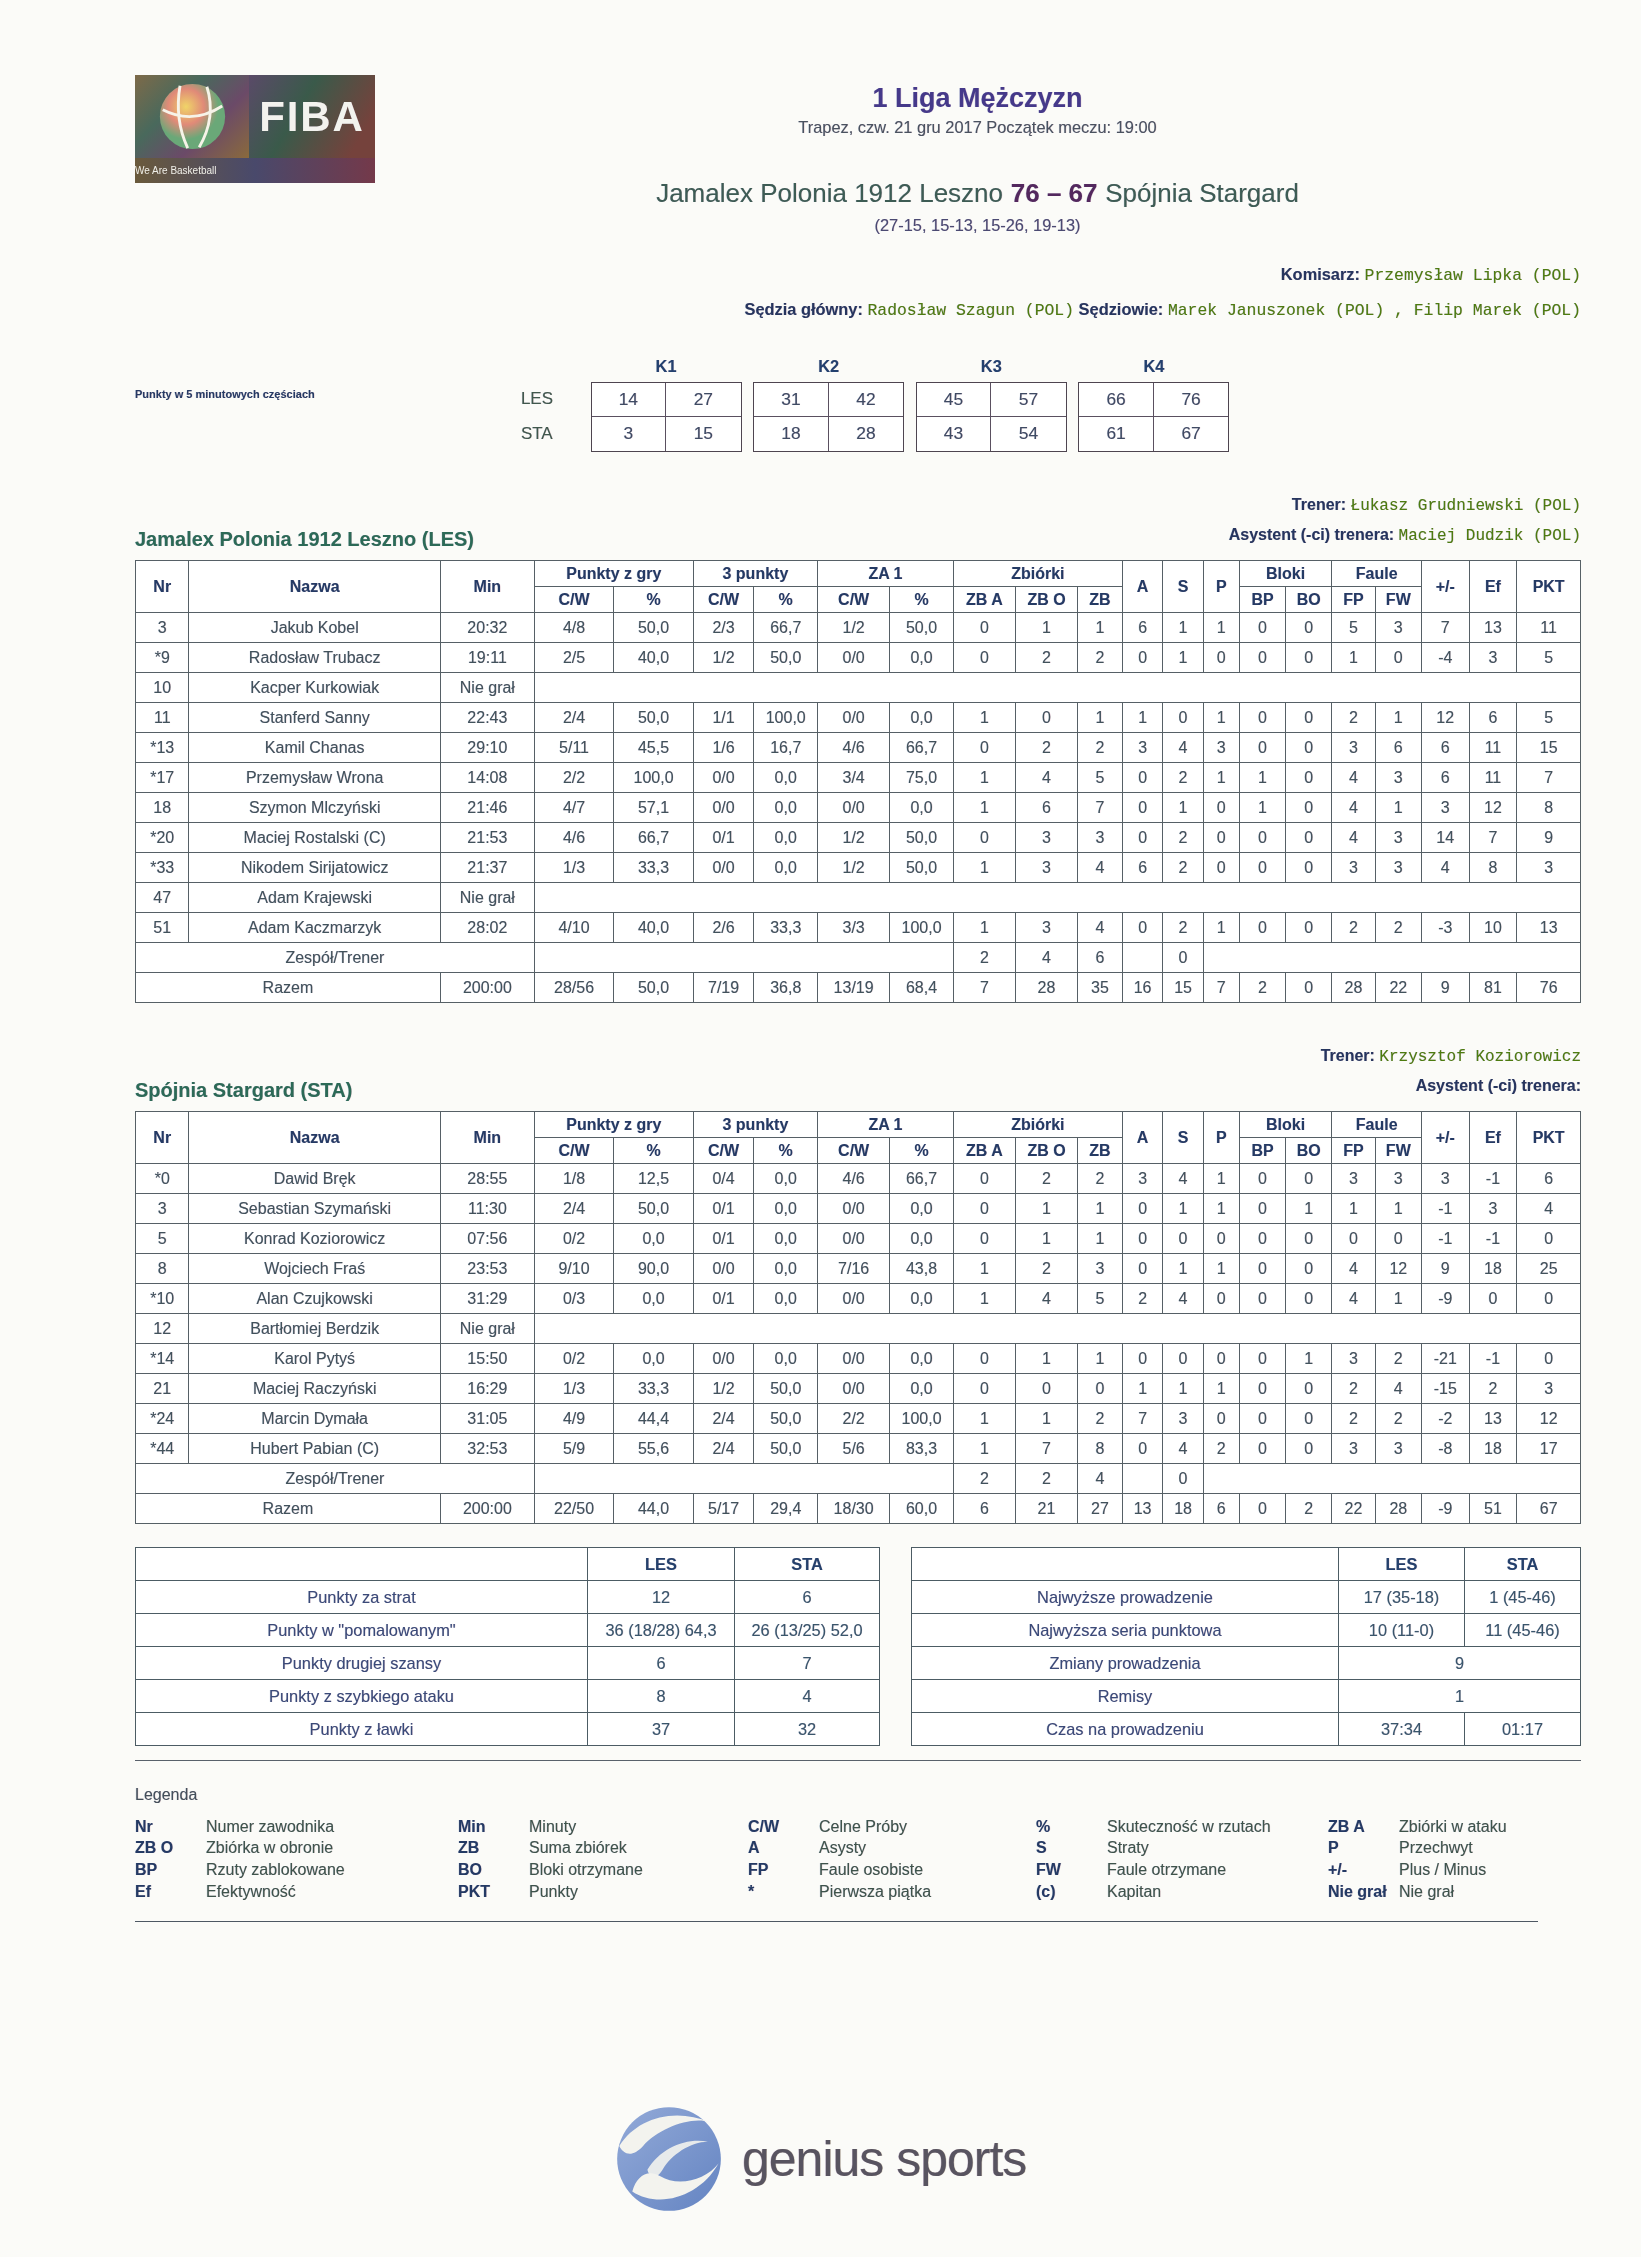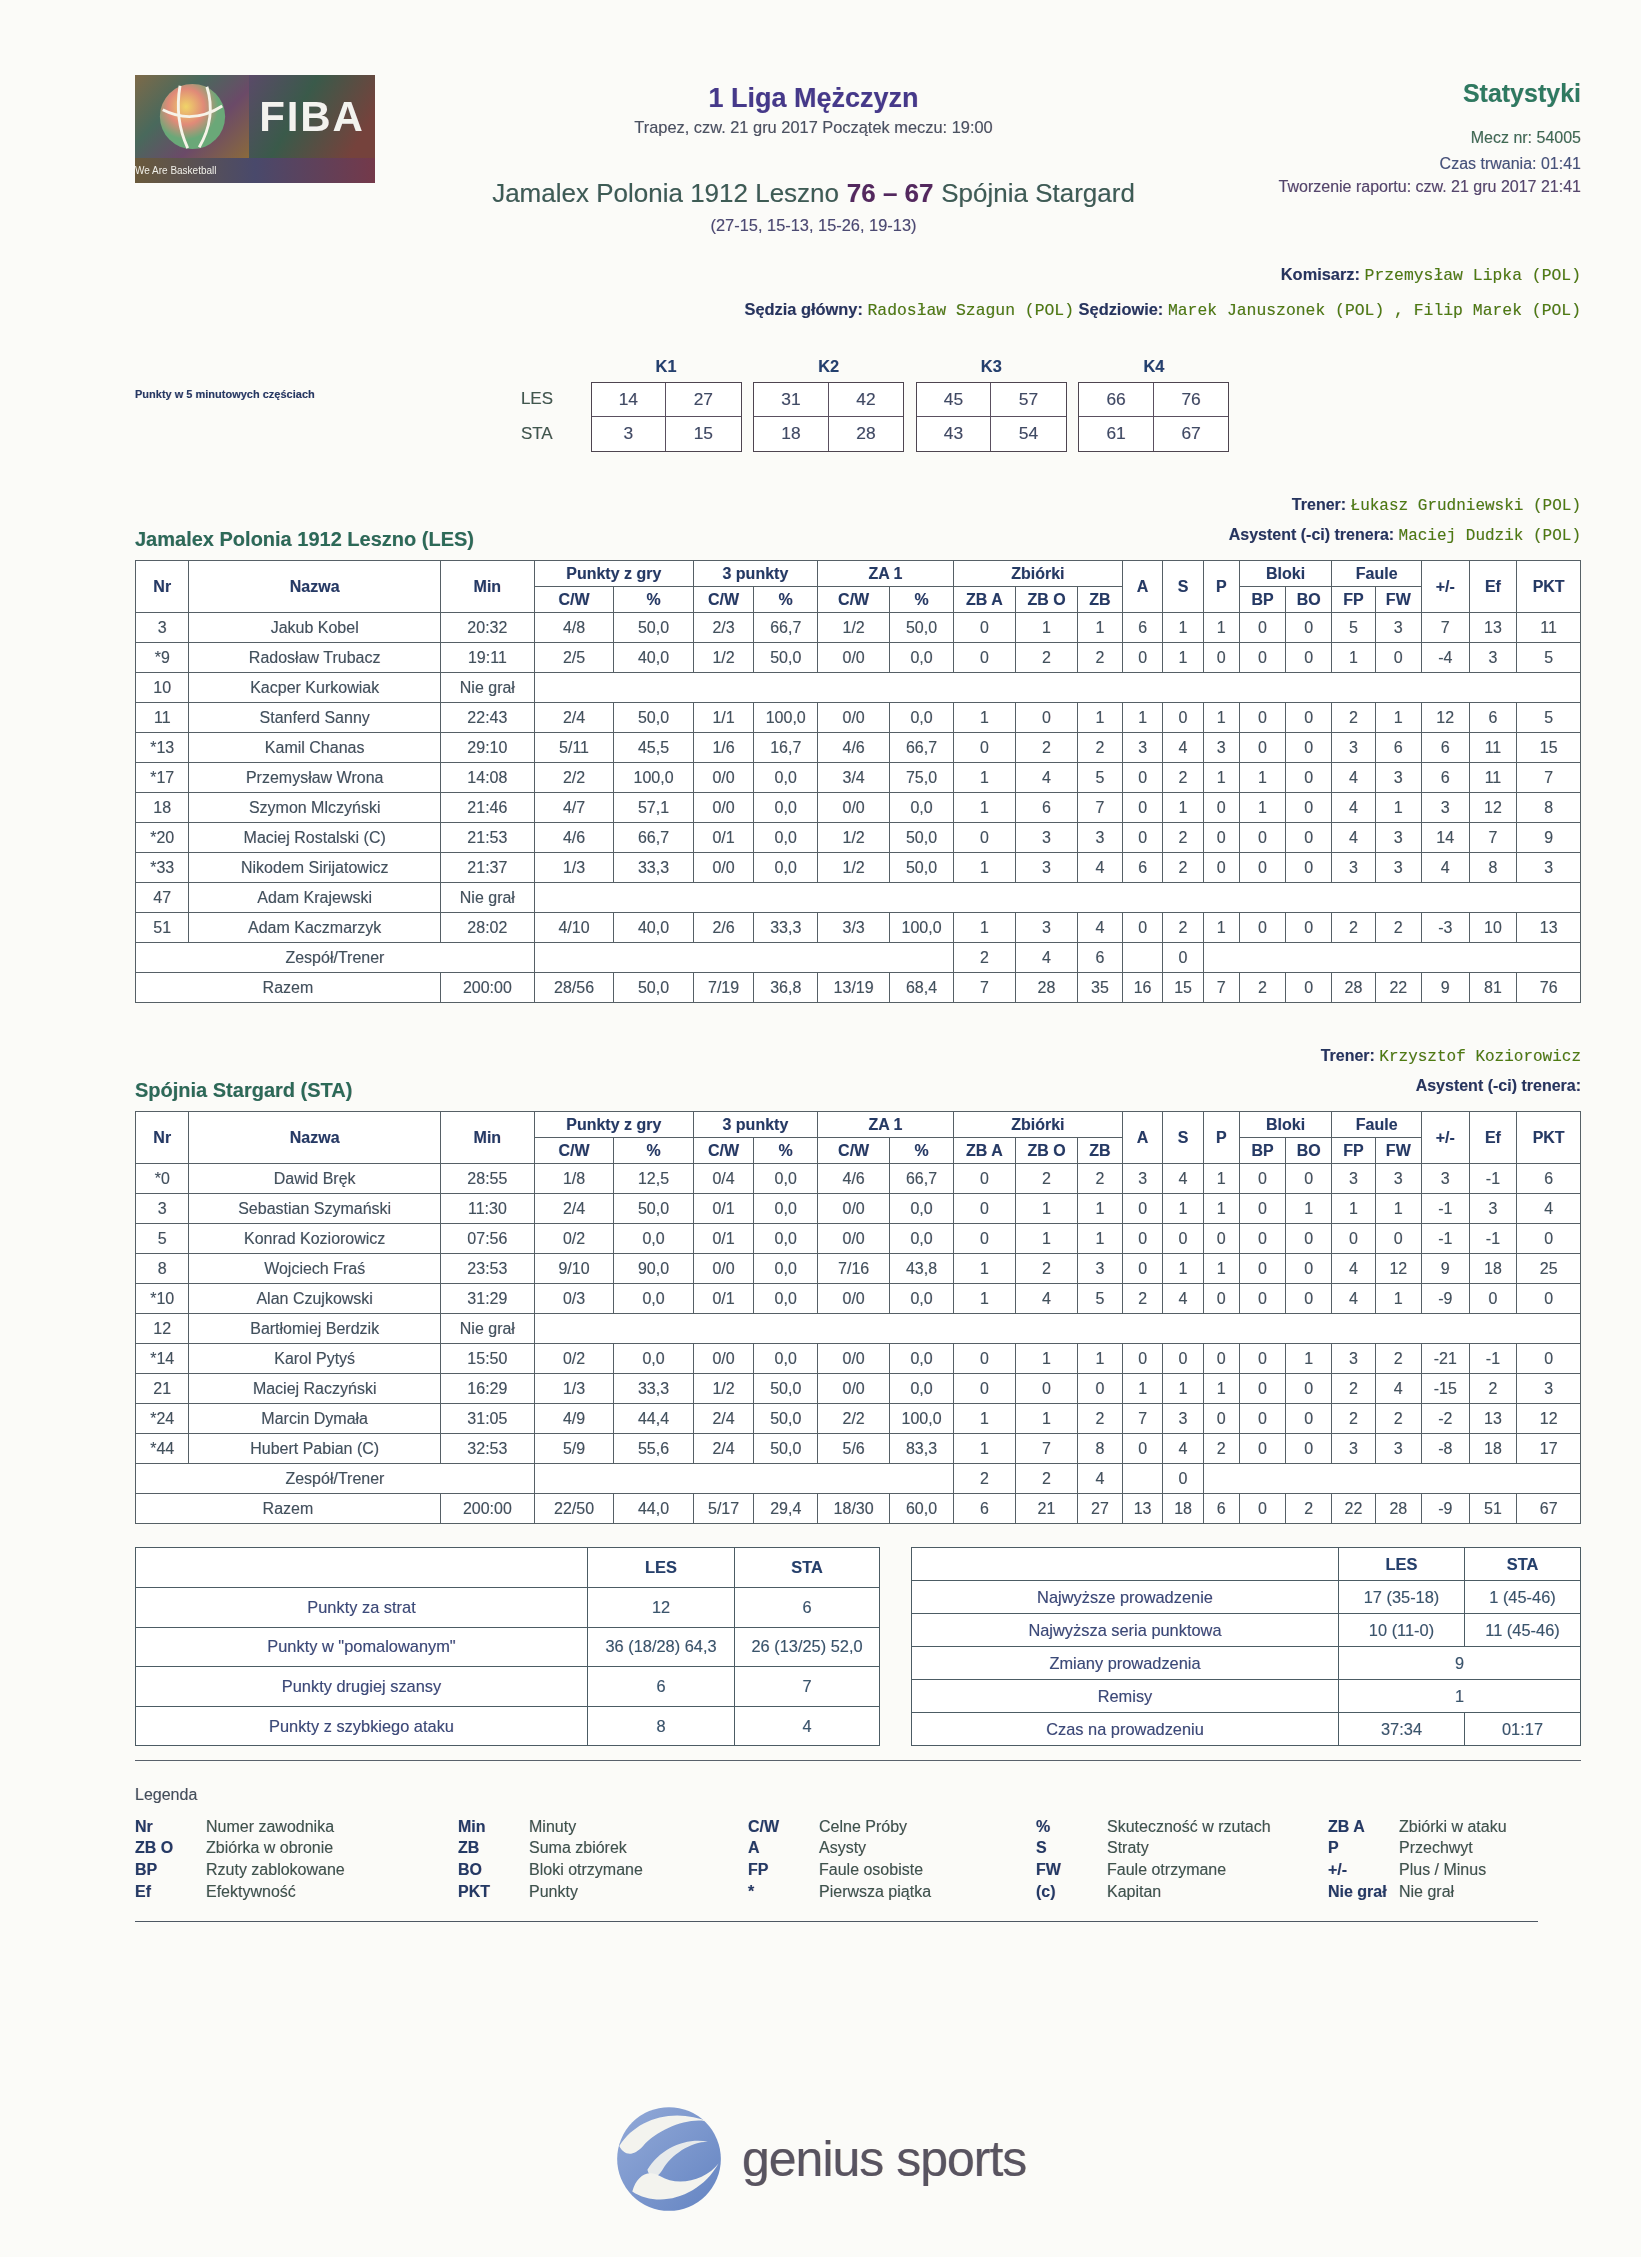--- a/index.html
+++ b/index.html
@@ -107,26 +107,20 @@
       </div>
       <div class="fiba-word">FIBA</div>
       <div class="fiba-tag">We Are Basketball</div>
     </div>
     <div class="hdr-center">
       <div class="league-title">1 Liga Mężczyzn</div>
       <div class="venue">Trapez, czw. 21 gru 2017 Początek meczu: 19:00</div>
       <div class="match-line"><span>Jamalex Polonia 1912 Leszno</span><span class="score">76 – 67</span><span>Spójnia Stargard</span></div>
       <div class="qline">(27-15, 15-13, 15-26, 19-13)</div>
     </div>
-    <div class="hdr-right">
-      <div class="stat-title">Statystyki</div>
-      <div class="meta1">Mecz nr: 54005</div>
-      <div class="meta2">Czas trwania: 01:41</div>
-      <div class="meta3">Tworzenie raportu: czw. 21 gru 2017 21:41</div>
-    </div>
   </div>
 
   <div class="officials">
     <div><span class="lbl">Komisarz:</span> <span class="val">Przemysław Lipka (POL)</span></div>
     <div><span class="lbl">Sędzia główny:</span> <span class="val">Radosław Szagun (POL)</span> <span class="lbl">Sędziowie:</span> <span class="val">Marek Januszonek (POL) , Filip Marek (POL)</span></div>
   </div>
 
   <div class="periods">
     <div class="periods-label">Punkty w 5 minutowych częściach</div>
     <div class="pgrid">
@@ -845,20 +839,25 @@
       <tr>
             <td class="rowlbl">Punkty drugiej szansy</td>
             <td>6</td>
             <td>7</td>
           </tr>
       <tr>
             <td class="rowlbl">Punkty z szybkiego ataku</td>
             <td>8</td>
             <td>4</td>
           </tr>
+      <tr>
+            <td class="rowlbl">Punkty z ławki</td>
+            <td>37</td>
+            <td>32</td>
+          </tr>
     </tbody>
       </table>
     <table class="sum">
       <colgroup>
           <col style="width:427px">
           <col style="width:126px">
           <col style="width:116px">
         </colgroup>
       <tbody>
           <tr>

